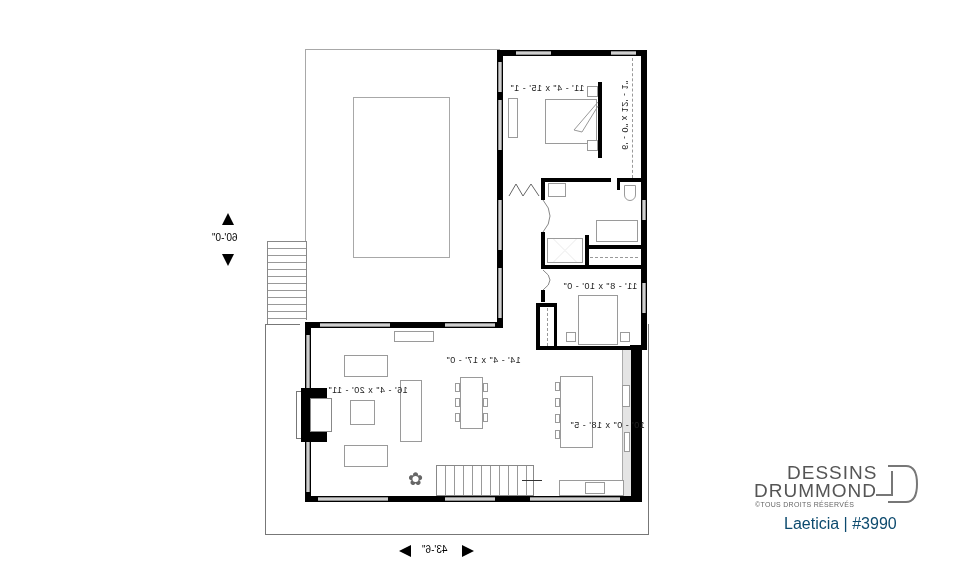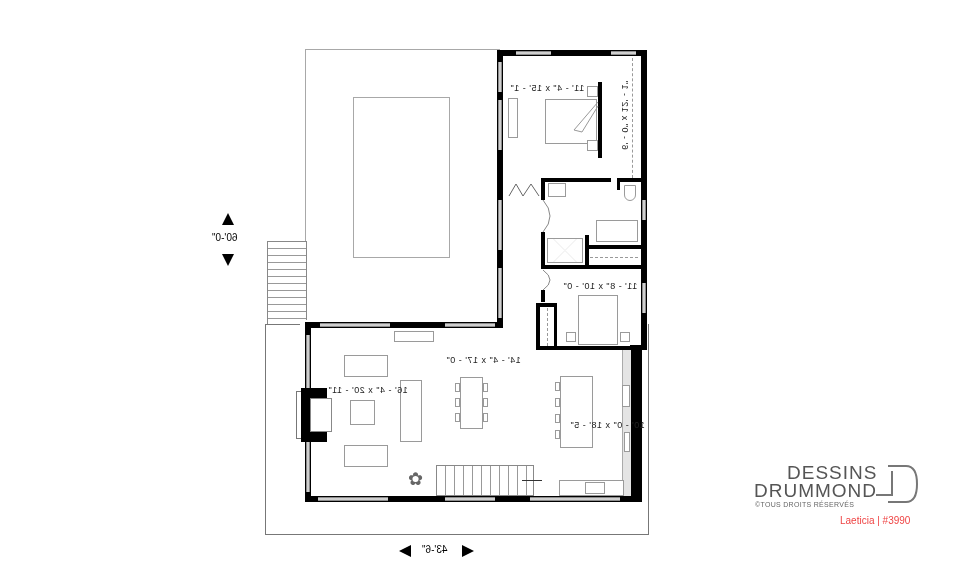--- a/index.html
+++ b/index.html
@@ -157,13 +157,13 @@
 <div class="dim" style="left:422px;top:544px;transform:scaleX(-1);">43'-6"</div>
 <div class="abs tri-right" style="left:462px;top:545px;"></div>
 
 <div class="logo-t" style="left:787px;top:462px;font-size:19px;text-align:right;">DESSINS</div>
 <div class="logo-t" style="left:754px;top:480px;font-size:19px;">DRUMMOND</div>
 <div class="abs" style="left:755px;top:501px;font-size:7px;color:#666;letter-spacing:0.3px;">©TOUS DROITS RÉSERVÉS</div>
 <svg class="abs" style="left:874px;top:463px;" width="46" height="42">
     <path d="M14,3 L32,3 Q43,3 43,21 Q43,39 32,39 L14,39" fill="none" stroke="#777" stroke-width="2"></path>
     <path d="M2,32 L18,32 L18,8" fill="none" stroke="#777" stroke-width="2"></path>
   </svg>
-<div class="abs" style="left:840px;top:515px;font-size:10px;color:#ef4444;">Laeticia | #3990</div>
+<div class="abs" style="left:784px;top:515px;font-size:16px;color:#0c4a6e;">Laeticia | #3990</div>
 
 </body></html>

